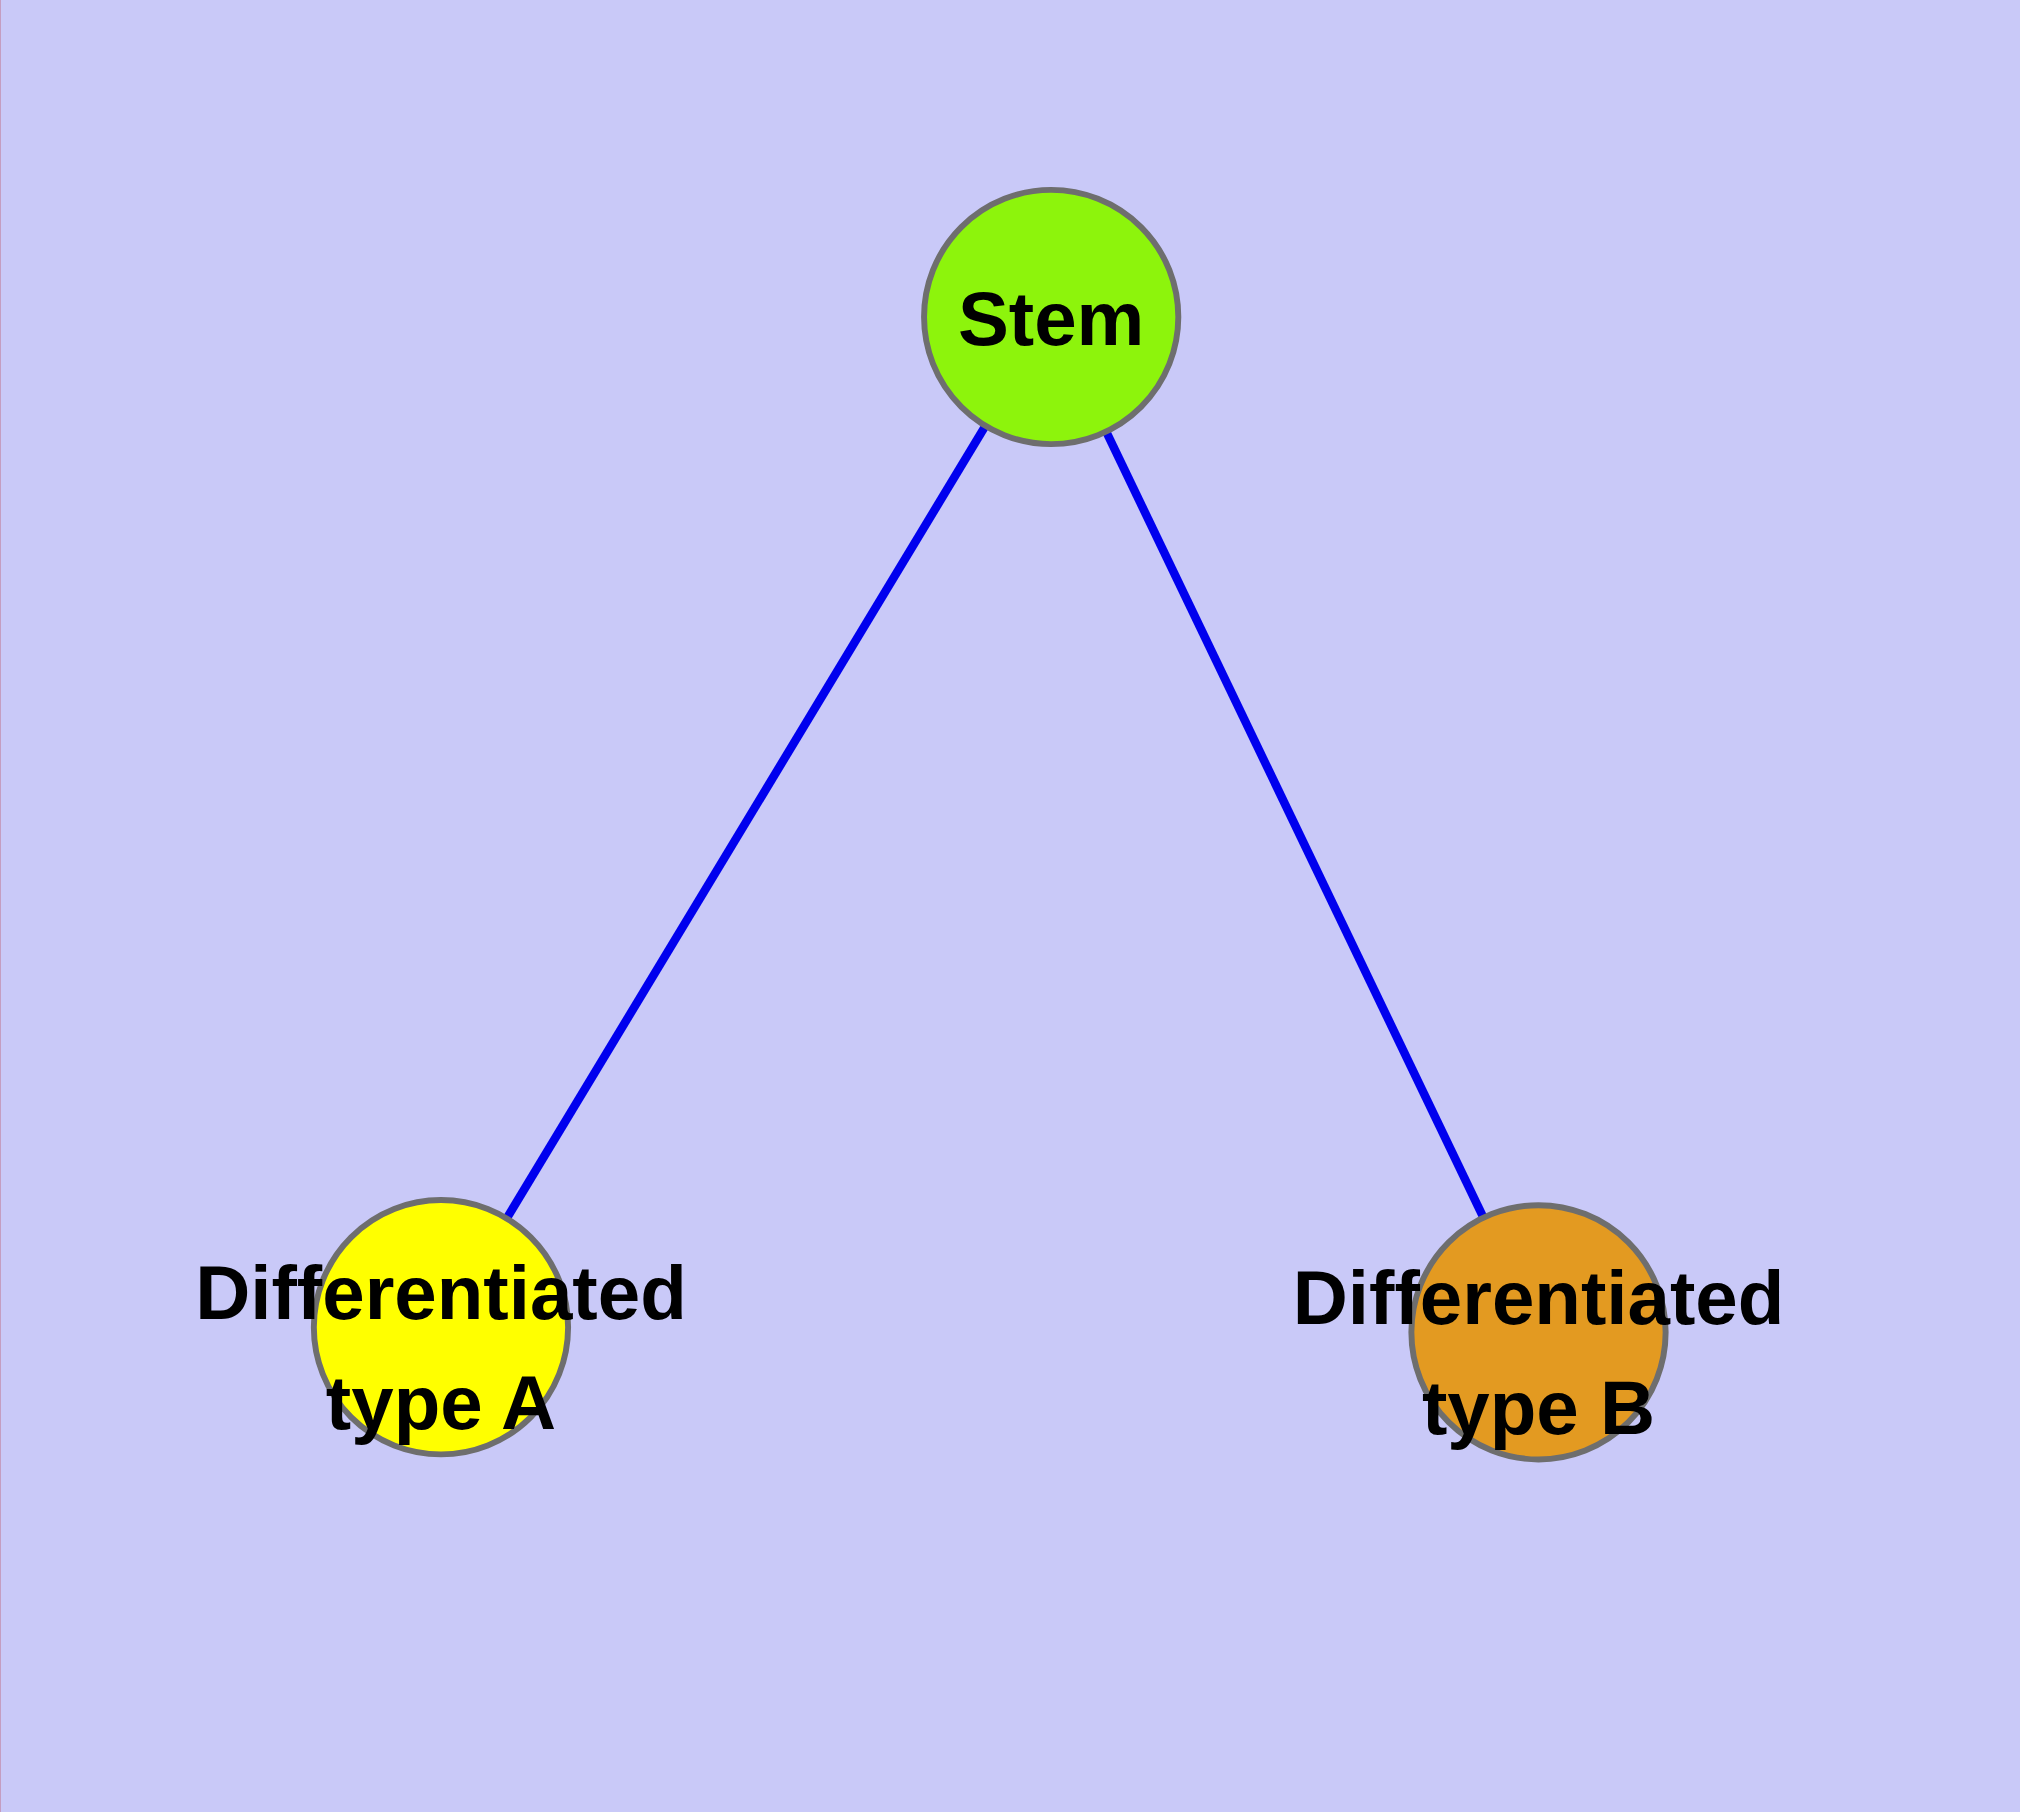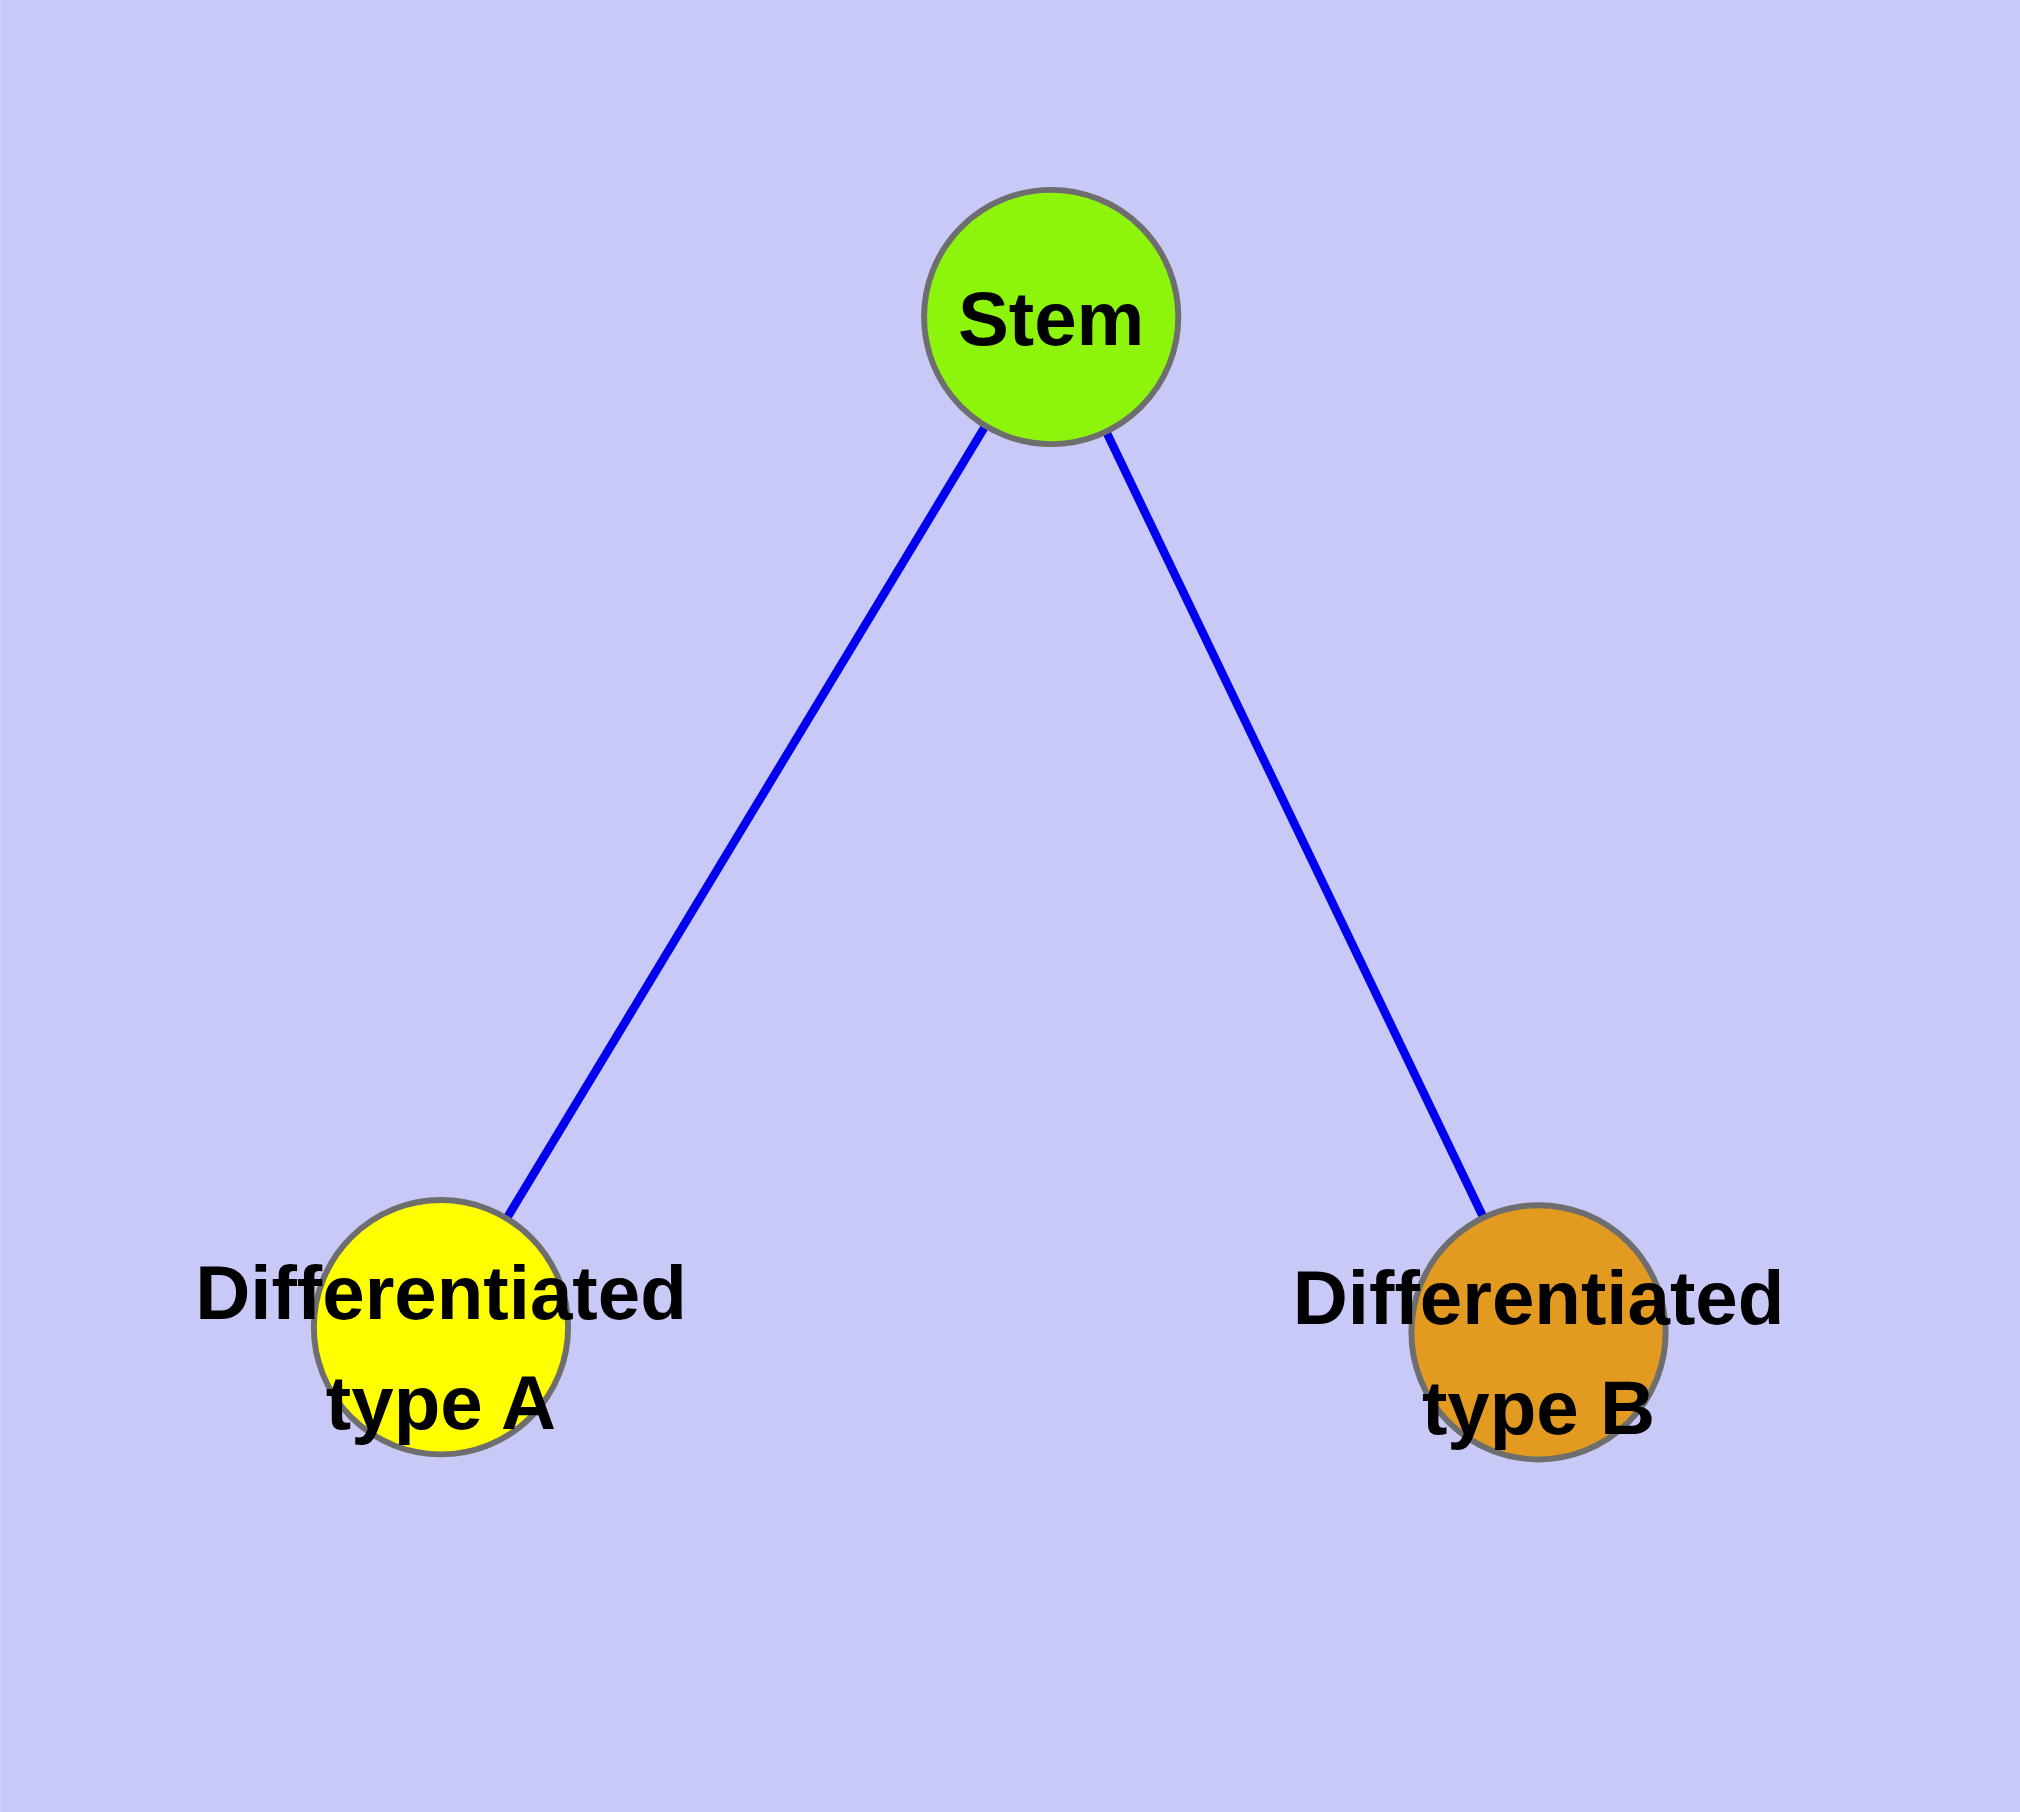--- a/index.html
+++ b/index.html
@@ -5,21 +5,21 @@
   html, body {
     margin: 0;
     padding: 0;
     background: #C9C9F8;
   }
   .canvas {
     position: relative;
     width: 2021px;
     height: 1812px;
     overflow: hidden;
-    background: #e5e5e5;
+    background: #b91c1c;
   }
   .canvas svg {
     display: block;
     width: 100%;
     height: 100%;
   }
   .edge {
     stroke: #0000EE;
     stroke-width: 10;
     fill: none;

